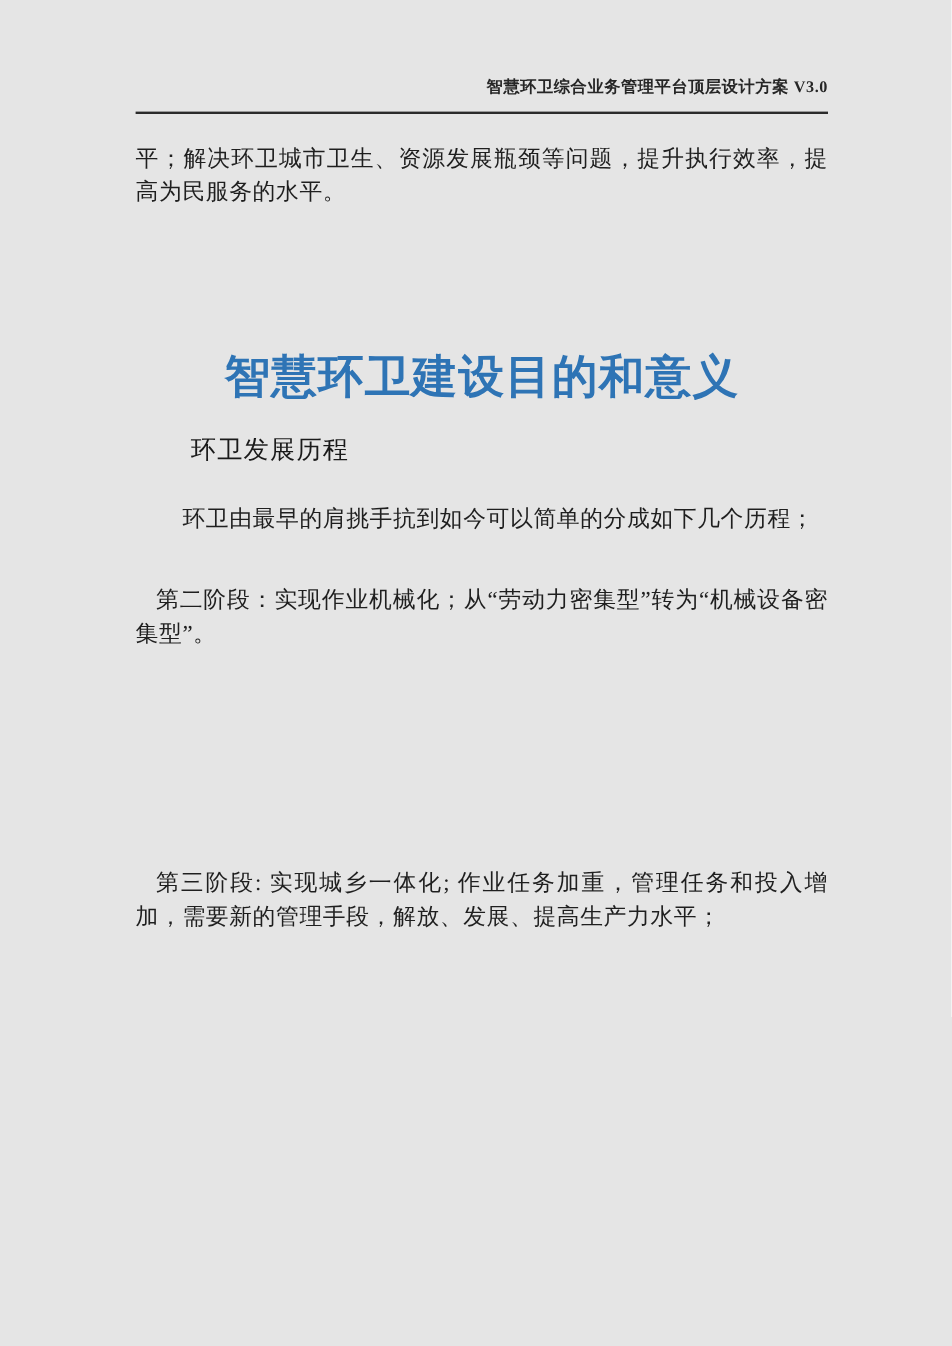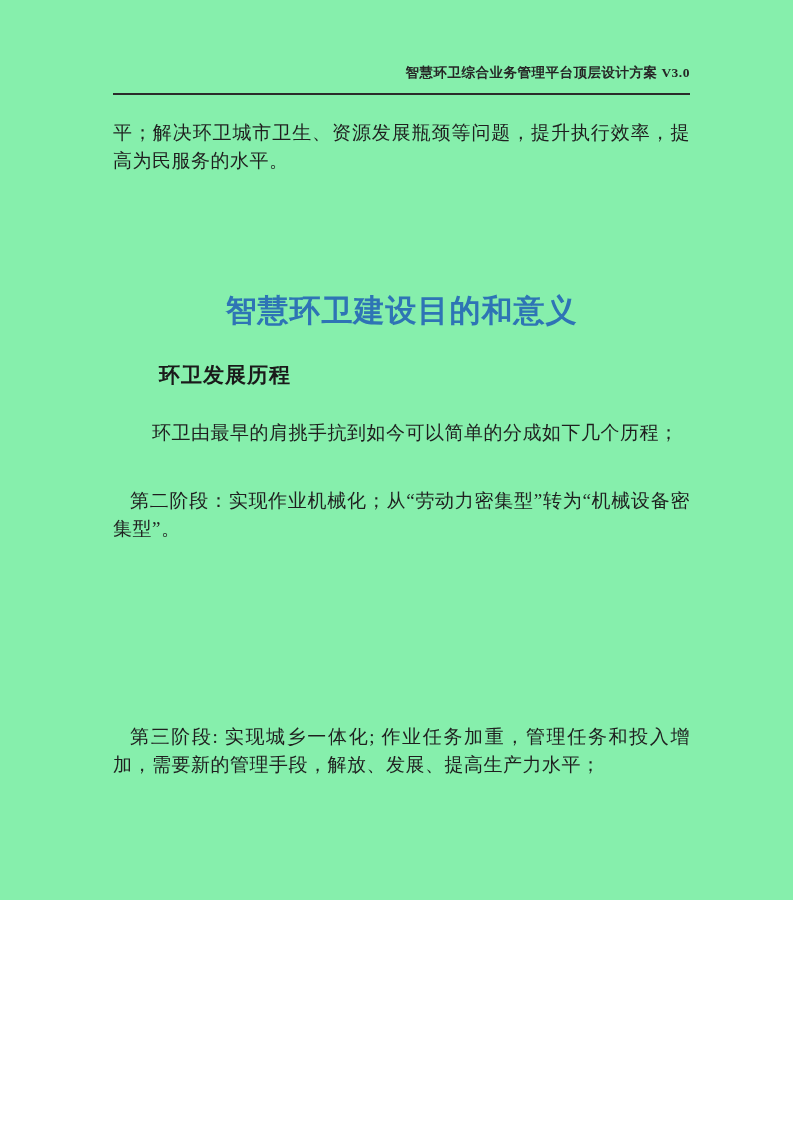--- a/index.html
+++ b/index.html
@@ -3,22 +3,22 @@
 <meta charset="utf-8">
 <style>
   html, body {
     margin: 0;
     padding: 0;
     background: #ffffff;
   }
   .page {
     position: relative;
     width: 793px;
-    height: 900px;
-    background: #86efac;
+    height: 1122px;
+    background: #e5e5e5;
     overflow: hidden;
     font-family: "Liberation Serif", "DejaVu Serif", serif;
     color: #1f1f1f;
   }
   .doc-header {
     position: absolute;
     left: 113px;
     width: 577px;
     top: 64px;
     text-align: right;
@@ -45,33 +45,33 @@
     text-align: justify;
     letter-spacing: 0.5px;
   }
   .carryover { top: 100px; }
   .chapter-title {
     position: absolute;
     left: 113px;
     width: 577px;
     top: 268px;
     text-align: center;
-    font-size: 31px;
+    font-size: 38px;
     line-height: 44px;
     font-weight: 700;
     color: #2E74B5;
     letter-spacing: 1px;
   }
   .section-heading {
     position: absolute;
     left: 159px;
     top: 343px;
     font-size: 21px;
     line-height: 30px;
-    font-weight: 700;
+    font-weight: 400;
     color: #1a1a1a;
     letter-spacing: 1px;
   }
   .lead { top: 400px; text-indent: 39px; }
   .stage { text-indent: 17px; }
   .stage-1 { top: 468px; }
   .stage-2 { top: 568px; }
   .stage-3 { top: 704px; }
   .stage-4 { top: 777px; }
 </style>

